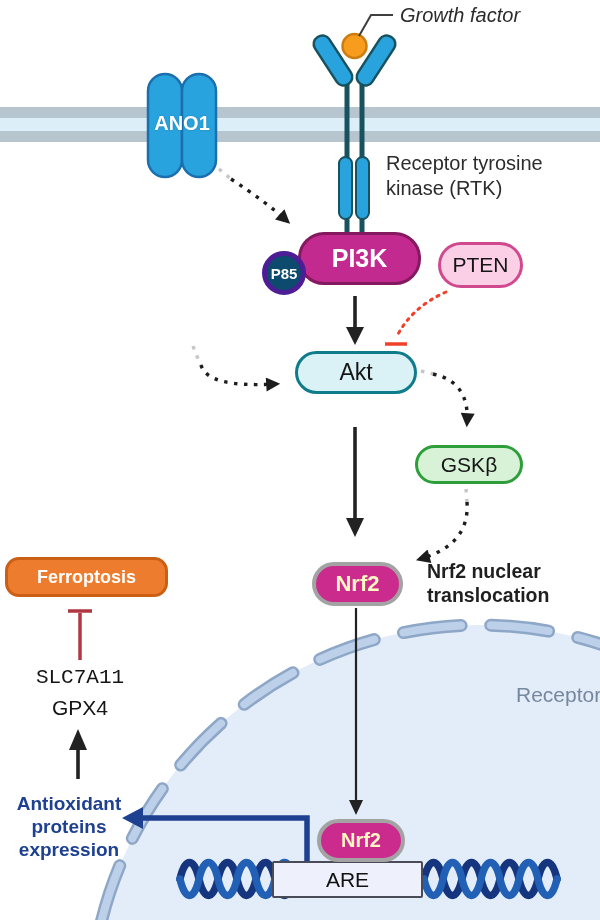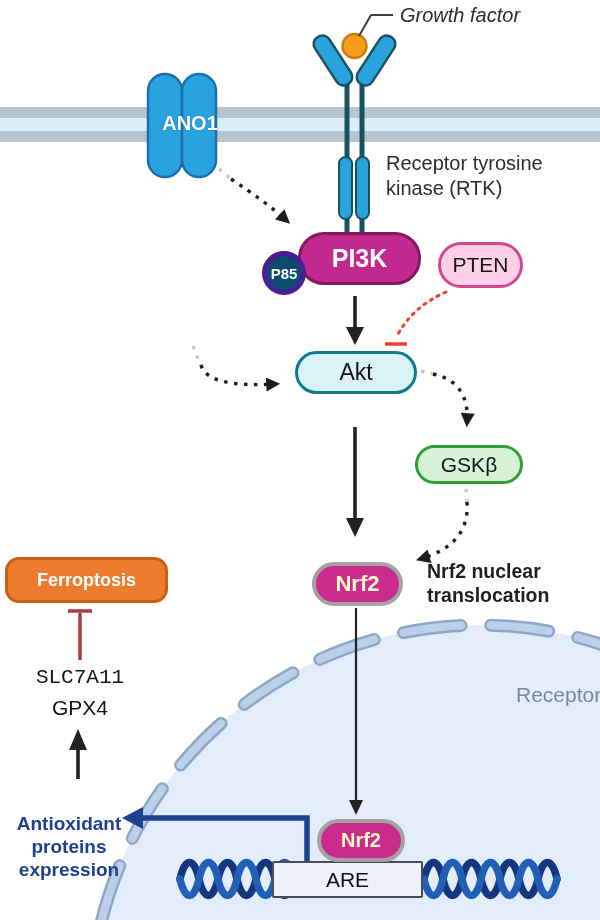--- a/index.html
+++ b/index.html
@@ -104,45 +104,45 @@
       <polygon points="355,537 346,518 364,518" stroke="none"></polygon>
       <path d="M78,779 V750" stroke-width="3.6"></path>
       <polygon points="78,729 69,750 87,750" stroke="none"></polygon>
       <path d="M356,608 V801" stroke-width="2.2"></path>
       <polygon points="356,815 349,800 363,800" stroke="none"></polygon>
     </g>
   </svg>
 
   <div class="lbl txt-dark" style="left:400px;top:4px;font-style:italic;">Growth factor</div>
 
-  <div class="lbl ano1-lbl" style="left:150px;top:112px;width:64px;text-align:center;margin-left:8px;">ANO1</div>
+  <div class="lbl ano1-lbl" style="left:150px;top:112px;width:64px;text-align:center;">ANO1</div>
 
   <div class="lbl txt-dark" style="left:386px;top:151px;width:195px;line-height:1.25;">Receptor tyrosine kinase (RTK)</div>
 
   <div class="node pill pi3k" style="left:298px;top:232px;width:123px;height:53px;">PI3K</div>
 
   <div class="node p85" style="left:262px;top:251px;width:44px;height:44px;">P85</div>
 
   <div class="node pill pten" style="left:438px;top:242px;width:85px;height:46px;">PTEN</div>
 
 
   <div class="node pill akt" style="left:295px;top:351px;width:122px;height:43px;">Akt</div>
 
   <div class="node pill gskb" style="left:415px;top:445px;width:108px;height:39px;">GSKβ</div>
 
   <div class="node pill nrf2" style="left:312px;top:562px;width:91px;height:44px;">Nrf2</div>
 
   <div class="lbl txt-bold-dark" style="left:427px;top:560px;width:145px;">Nrf2 nuclear translocation</div>
 
-  <div class="node ferro" style="left:5px;top:557px;width:163px;height:46px;">Ferroptosis</div>
+  <div class="node ferro" style="left:5px;top:557px;width:163px;height:40px;">Ferroptosis</div>
 
   <div class="lbl txt-gene" style="left:20px;top:666px;width:120px;text-align:center;font-family:Liberation Mono, monospace;">SLC7A11</div>
   <div class="lbl txt-gene" style="left:20px;top:696px;width:120px;text-align:center;">GPX4</div>
 
-  <div class="lbl txt-blue" style="left:10px;top:812px;width:118px;text-align:center;">Antioxidant proteins expression</div>
+  <div class="lbl txt-blue" style="left:10px;top:792px;width:118px;text-align:center;">Antioxidant proteins expression</div>
 
   <div class="lbl txt-nucleus" style="left:516px;top:683px;">Receptor</div>
 
   <div class="node are" style="left:272px;top:861px;width:151px;height:37px;">ARE</div>
 
   <div class="node pill nrf2" style="left:317px;top:819px;width:88px;height:43px;font-size:20px;">Nrf2</div>
 
 </div>
 
 </body></html>

